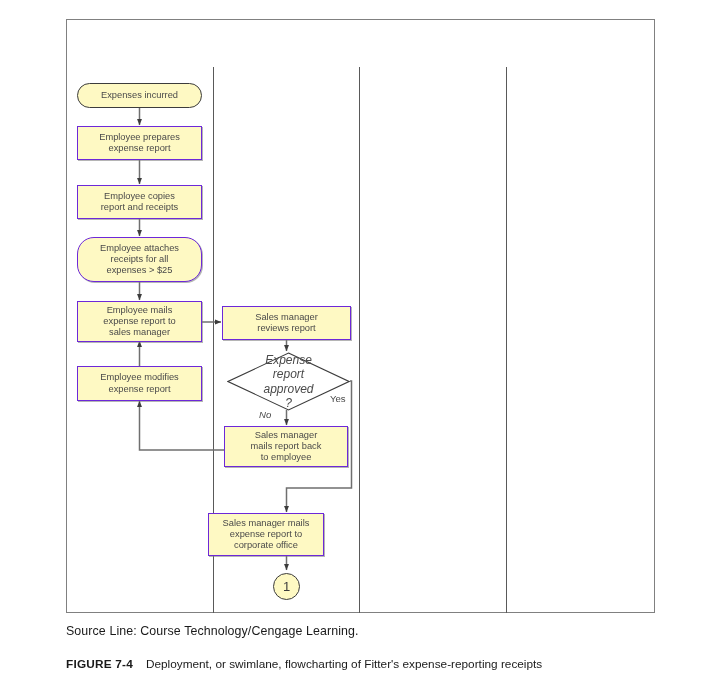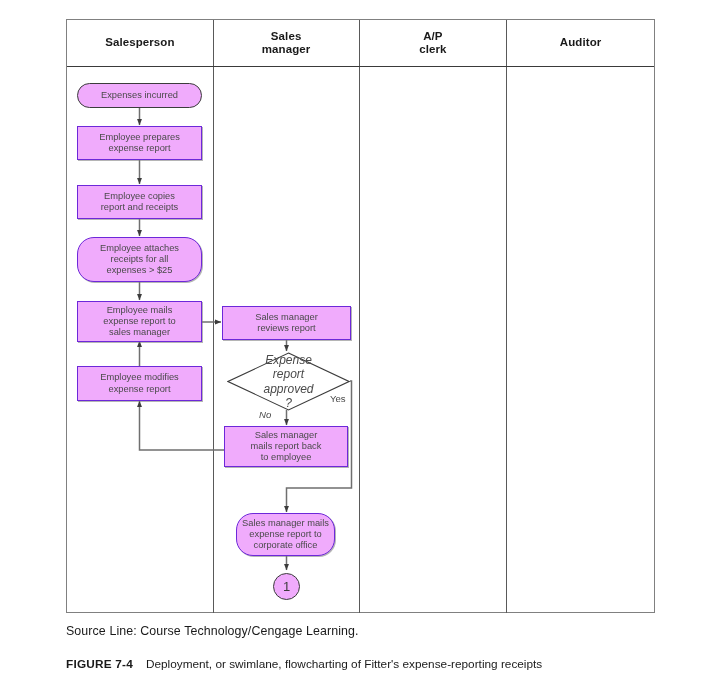--- a/index.html
+++ b/index.html
@@ -92,21 +92,21 @@
   .node {
     position: absolute;
     box-sizing: border-box;
     display: flex;
     align-items: center;
     justify-content: center;
     text-align: center;
     font-size: 9.3px;
     line-height: 1.22;
     color: #4a4a4a;
-    background: #f0abfc;
+    background: #fef9c3;
     white-space: pre-line;
   }
   .node.process {
     border: 1px solid #6d28d9;
     box-shadow: 1px 1px 0 0 rgba(120,120,120,.55);
   }
   .node.terminator {
     border: 1px solid #3c3c3c;
     border-radius: 999px;
   }
@@ -166,28 +166,20 @@
     letter-spacing: .2px;
   }
 </style>
 </head>
 <body>
 
 <div id="page">
 
   <div class="swim-table">
 
-    <div class="swim-header">
-      <div class="lane-head lane-w0">Salesperson</div>
-      <div class="lane-head lane-w1" style="white-space:pre-line">Sales
-manager</div>
-      <div class="lane-head lane-w2" style="white-space:pre-line">A/P
-clerk</div>
-      <div class="lane-head lane-w3">Auditor</div>
-    </div>
 
     <div class="swim-body">
       <div class="lane-col lane-w0"></div>
       <div class="lane-col lane-w1"></div>
       <div class="lane-col lane-w2"></div>
       <div class="lane-col lane-w3"></div>
     </div>
   </div>
 
   <svg id="flow-lines" width="721" height="699" style="position:absolute;left:0;top:0;">
@@ -257,21 +249,21 @@
     </div>
 
     <span class="branch-label" style="left:259px; top:409px;font-style:italic;">No</span>
 
     <span class="branch-label" style="left:330px; top:393px;">Yes</span>
 
     <div class="node process" style="left:224px; top:426px; width:124px; height:41px;">Sales manager
 mails report back
 to employee</div>
 
-    <div class="node process" style="left:236px; top:513px; width:99px; height:43px;border-radius:17px;">Sales manager mails
+    <div class="node process" style="left:208px; top:513px; width:116px; height:43px;">Sales manager mails
 expense report to
 corporate office</div>
 
     <div class="node connector" style="left:273px; top:573px; width:27px; height:27px;">1</div>
   </div>
 
   <div class="source-line">Source Line: Course Technology/Cengage Learning.</div>
 
   <div class="figure-line">
     <span class="fig-num">FIGURE 7-4</span><span>Deployment, or swimlane, flowcharting of Fitter's expense-reporting receipts</span>

